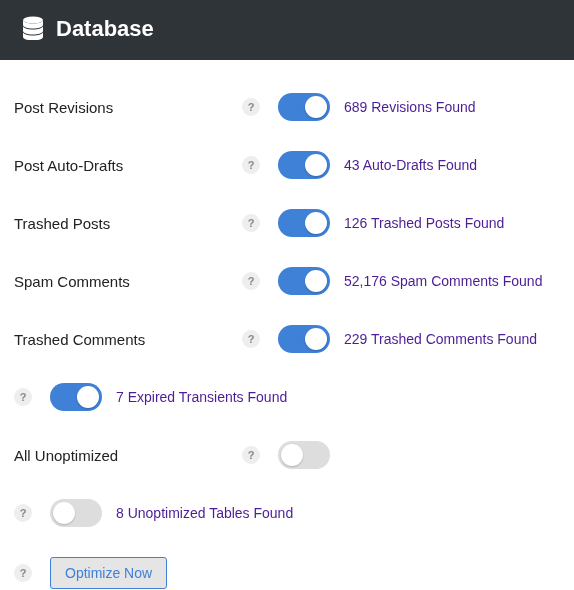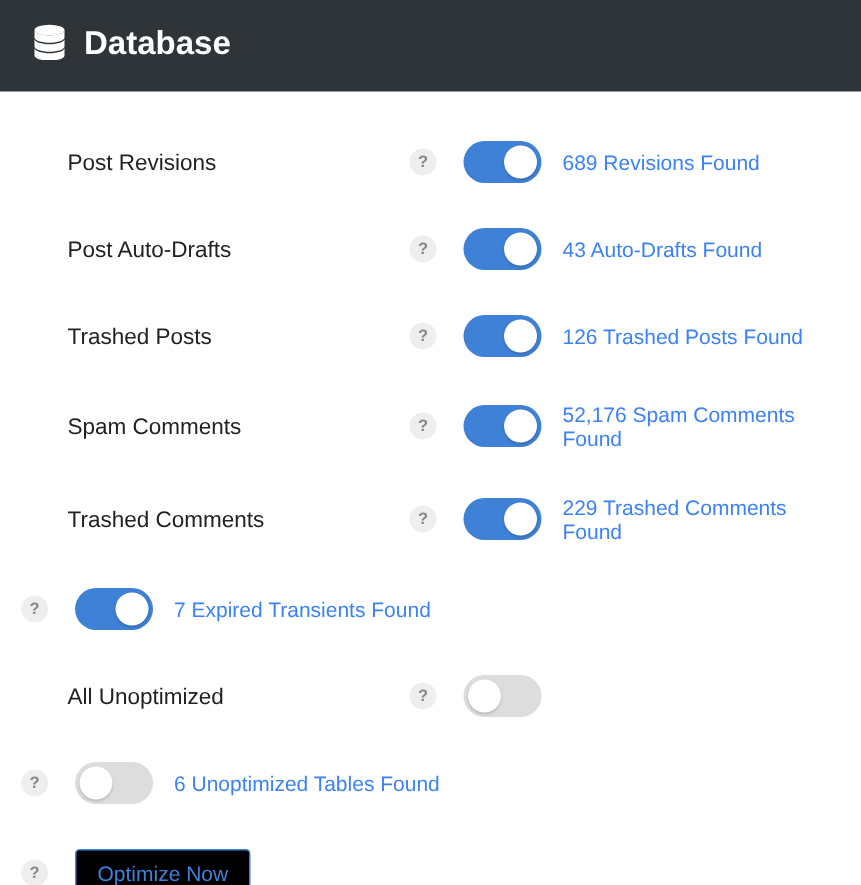--- a/index.html
+++ b/index.html
@@ -27,21 +27,20 @@
     }
     .row {
       display: flex;
       align-items: center;
       padding: 15px 0;
     }
     .row-label {
       flex: 0 0 228px;
       font-size: 15px;
       color: #222;
-      margin-left: 31px;
     }
     .help {
       width: 18px;
       height: 18px;
       border-radius: 50%;
       background: #eeeeee;
       color: #888;
       font-size: 11px;
       font-weight: 600;
       display: flex;
@@ -68,25 +67,25 @@
       height: 22px;
       border-radius: 50%;
       background: #fff;
       top: 3px;
       box-shadow: 0 1px 2px rgba(0,0,0,0.2);
     }
     .toggle.on .knob { right: 3px; }
     .toggle.off .knob { left: 3px; }
     .status {
       font-size: 14px;
-      color: #3b82f6;
+      color: #4c1d95;
     }
     .optimize-btn {
       border: 1px solid #3f81d7;
-      background: #000000;
+      background: #e5e5e5;
       color: #3f81d7;
       font-size: 14px;
       padding: 7px 14px;
       border-radius: 3px;
       cursor: pointer;
       font-weight: 400;
     }
   </style>
 </head>
 <body>
@@ -164,21 +163,21 @@
     <div class="toggle off">
         <div class="knob"></div>
       </div>
   </div>
 
   <div class="row">
     <div class="help">?</div>
     <div class="toggle off">
         <div class="knob"></div>
       </div>
-    <div class="status">6 Unoptimized Tables Found</div>
+    <div class="status">8 Unoptimized Tables Found</div>
   </div>
 
   <div class="row">
     <div class="help">?</div>
     <button class="optimize-btn">Optimize Now</button>
   </div>
 
 </div>
 
 </body></html>

